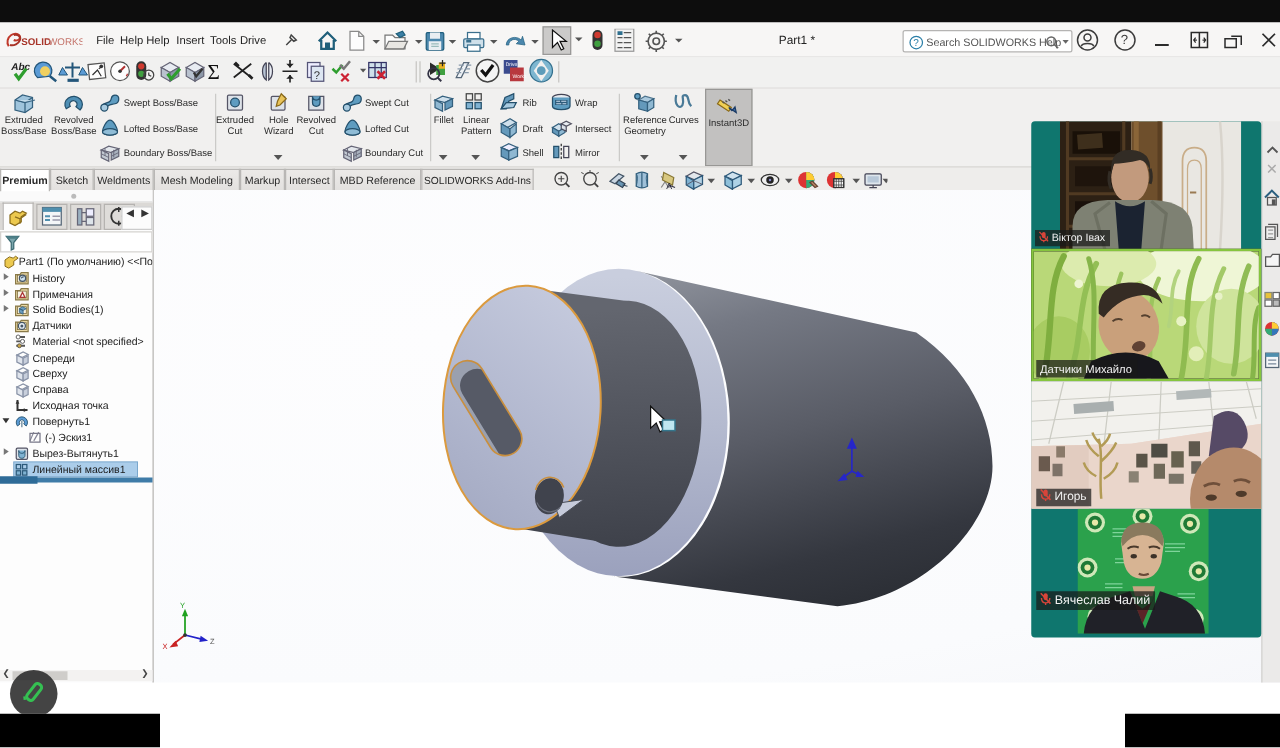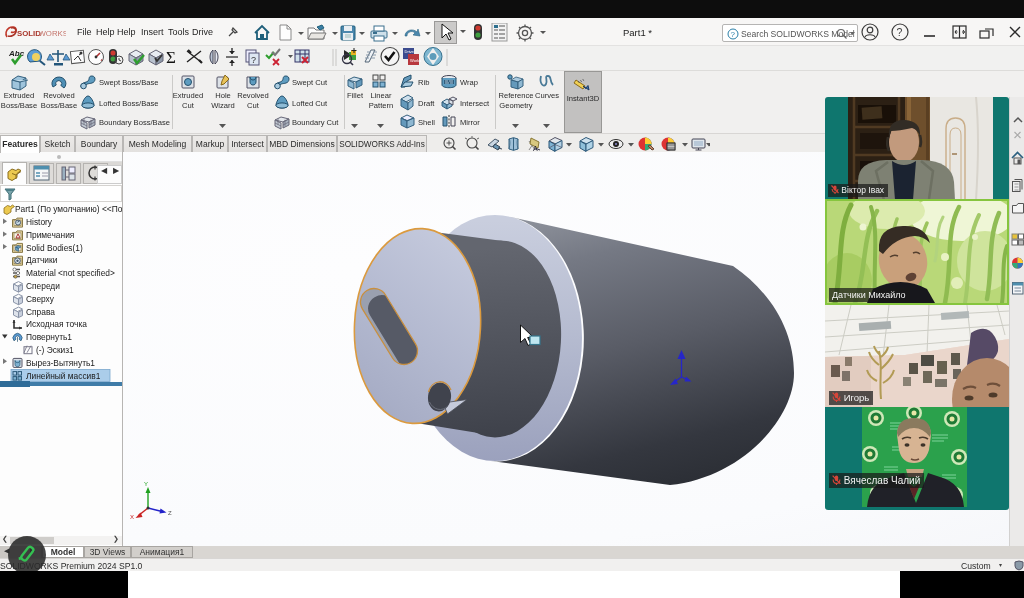--- a/index.html
+++ b/index.html
@@ -90,21 +90,21 @@
           <path d="M9 2.5 v-2 M9 15.5 v2 M2.5 9 h-2 M15.5 9 h2 M4.4 4.4 l-1.4 -1.4 M13.6 13.6 l1.4 1.4 M4.4 13.6 l-1.4 1.4 M13.6 4.4 l1.4 -1.4"></path>
         </g>
 <path d="M24 7 l3 3 3 -3" fill="#555"></path>
 </svg>
 <span class="abs" style="left:623px;top:9px;font-size:9.5px;color:#222">Part1 *</span>
 <div class="abs" style="left:722px;top:6px;width:136px;height:18px;background:#fff;border:1px solid #b5b4b3;border-radius:2px">
 <svg class="abs" style="left:4px;top:3px" width="12" height="12" viewBox="0 0 12 12">
           <circle cx="6" cy="6" r="5" fill="none" stroke="#2a7fa8" stroke-width="1"></circle>
           <text x="3.6" y="8.8" font-size="8" fill="#2a7fa8" font-family="Liberation Sans">?</text>
         </svg>
-<span class="abs" style="left:18px;top:4px;font-size:8.6px;color:#555">Search SOLIDWORKS Model</span>
+<span class="abs" style="left:18px;top:4px;font-size:8.6px;color:#555">Search SOLIDWORKS Help</span>
 <svg class="abs" style="left:113px;top:3px" width="20" height="12" viewBox="0 0 20 12">
           <circle cx="5" cy="5" r="3.5" fill="none" stroke="#666" stroke-width="1.2"></circle>
           <path d="M7.5 7.5 l3 3" stroke="#666" stroke-width="1.2"></path>
           <path d="M14 4 l2.5 3 2.5 -3" fill="#666"></path>
         </svg>
 </div>
 <svg class="abs" style="left:860px;top:5px" width="164" height="19" viewBox="0 0 164 19">
 <circle cx="10" cy="9" r="8" fill="none" stroke="#3c3c3c" stroke-width="1.2"></circle>
         <circle cx="10" cy="7" r="2.8" fill="none" stroke="#3c3c3c" stroke-width="1.2"></circle>
         <path d="M5 14 c1 -3 9 -3 10 0" fill="none" stroke="#3c3c3c" stroke-width="1.2"></path>
@@ -381,27 +381,27 @@
           <path d="M512 53 l3.5 4 3.5 -4 z" fill="#555"></path>
 <use href="#ic-curv" x="539" y="3"></use>
           <text x="547" y="27">Curves</text>
           <path d="M543 53 l3.5 4 3.5 -4 z" fill="#555"></path>
 <use href="#ic-i3d" x="574" y="6"></use>
           <text x="583" y="30">Instant3D</text>
 </g>
       </svg>
 </div>
 <div class="abs" id="tabrow">
-<div class="tab active" style="left:0px;width:40px">Features</div>
+<div class="tab active" style="left:0px;width:40px">Premium</div>
 <div class="tab" style="left:40px;width:35px">Sketch</div>
-<div class="tab" style="left:75px;width:48px">Boundary</div>
+<div class="tab" style="left:75px;width:48px">Weldments</div>
 <div class="tab" style="left:123px;width:69px">Mesh Modeling</div>
 <div class="tab" style="left:192px;width:36px">Markup</div>
 <div class="tab" style="left:228px;width:39px">Intersect</div>
-<div class="tab" style="left:267px;width:70px">MBD Dimensions</div>
+<div class="tab" style="left:267px;width:70px">MBD Reference</div>
 <div class="tab" style="left:337px;width:90px;font-size:8.2px">SOLIDWORKS Add-Ins</div>
 <svg class="abs" style="left:440px;top:2px" width="270" height="17" viewBox="0 0 270 17">
 <g fill="none" stroke="#444" stroke-width="1.1">
 <circle cx="9" cy="7" r="5"></circle>
           <path d="M12.5 10.5 l3 3" stroke-width="1.6"></path>
           <path d="M9 4.5 v5 M6.5 7 h5" stroke-width="0.9"></path>
 <circle cx="32" cy="7" r="5"></circle>
           <path d="M35.5 10.5 l3 3" stroke-width="1.6"></path>
           <path d="M27 3 l-2 -1 m7 -0.5 l0 -1.5 m5 3 l2 -1" stroke-width="0.8"></path>
 </g>
@@ -843,36 +843,20 @@
           <rect x="2.5" y="0.5" width="3" height="5" rx="1.5" fill="#d8453a"></rect>
           <path d="M1 4 q0 3.5 3 3.5 q3 0 3 -3.5 M4 7.5 V9" stroke="#d8453a" fill="none"></path>
           <path d="M0.5 0.5 L7.5 8" stroke="#d8453a" stroke-width="1.1"></path>
         </svg> Игорь</div>
 <div class="namelab" style="left:4px;top:376px;height:15px;font-size:10px;line-height:15px"><svg width="9" height="10" viewBox="0 0 8 9" style="display:inline;vertical-align:-1px">
           <rect x="2.5" y="0.5" width="3" height="5" rx="1.5" fill="#d8453a"></rect>
           <path d="M1 4 q0 3.5 3 3.5 q3 0 3 -3.5 M4 7.5 V9" stroke="#d8453a" fill="none"></path>
           <path d="M0.5 0.5 L7.5 8" stroke="#d8453a" stroke-width="1.1"></path>
         </svg> Вячеслав Чалий</div>
 </div>
-<div class="abs" id="tabbar">
-<div class="abs" style="left:0;top:0;width:42px;height:12px;background:#cac7c3;border-right:1px solid #a8a5a1"></div>
-<span class="abs" style="left:4px;top:1px;font-size:7px;color:#333">◀</span>
-      <span class="abs" style="left:30px;top:1px;font-size:7px;color:#333">▶</span>
-<div class="vtab active" style="left:42px;top:0;width:42px">Model</div>
-<div class="vtab" style="left:84px;top:0;width:47px">3D Views</div>
-<div class="vtab" style="left:131px;top:0;width:62px">Анимация1</div>
-</div>
-<div class="abs" id="statusbar">
-<span class="abs" style="left:0px;top:2px;font-size:8.6px;color:#2c2c2c">SOLIDWORKS Premium 2024 SP1.0</span>
-<span class="abs" style="left:961px;top:2px;font-size:8.6px;color:#2c2c2c">Custom</span>
-<span class="abs" style="left:999px;top:2px;font-size:6px;color:#444">▾</span>
-<svg class="abs" style="left:1014px;top:1px" width="10" height="11" viewBox="0 0 10 11">
-        <path d="M1 2 q4 -2 8 0 v4 q0 3 -4 4 q-4 -1 -4 -4 z" fill="#8a9aa8" stroke="#556"></path>
-      </svg>
-</div>
 <div class="abs" style="left:8px;top:536px;width:38px;height:38px;border-radius:50%;background:rgba(42,42,42,0.88)">
 <svg class="abs" style="left:9px;top:9px" width="20" height="20" viewBox="0 0 20 20">
         <rect x="7" y="1" width="6" height="15" rx="2.5" fill="none" stroke="#35c052" stroke-width="2.4" transform="rotate(38 10 9)"></rect>
         <path d="M6 16 l2 2" stroke="#35c052" stroke-width="2" transform="rotate(38 10 9)"></path>
       </svg>
 </div>
 <div class="abs" id="bottstrip"></div>
 <div class="abs bk" style="left:0;top:571px;width:128px;height:27px"></div>
 <div class="abs bk" style="left:900px;top:571px;width:124px;height:27px"></div>
 </div>

